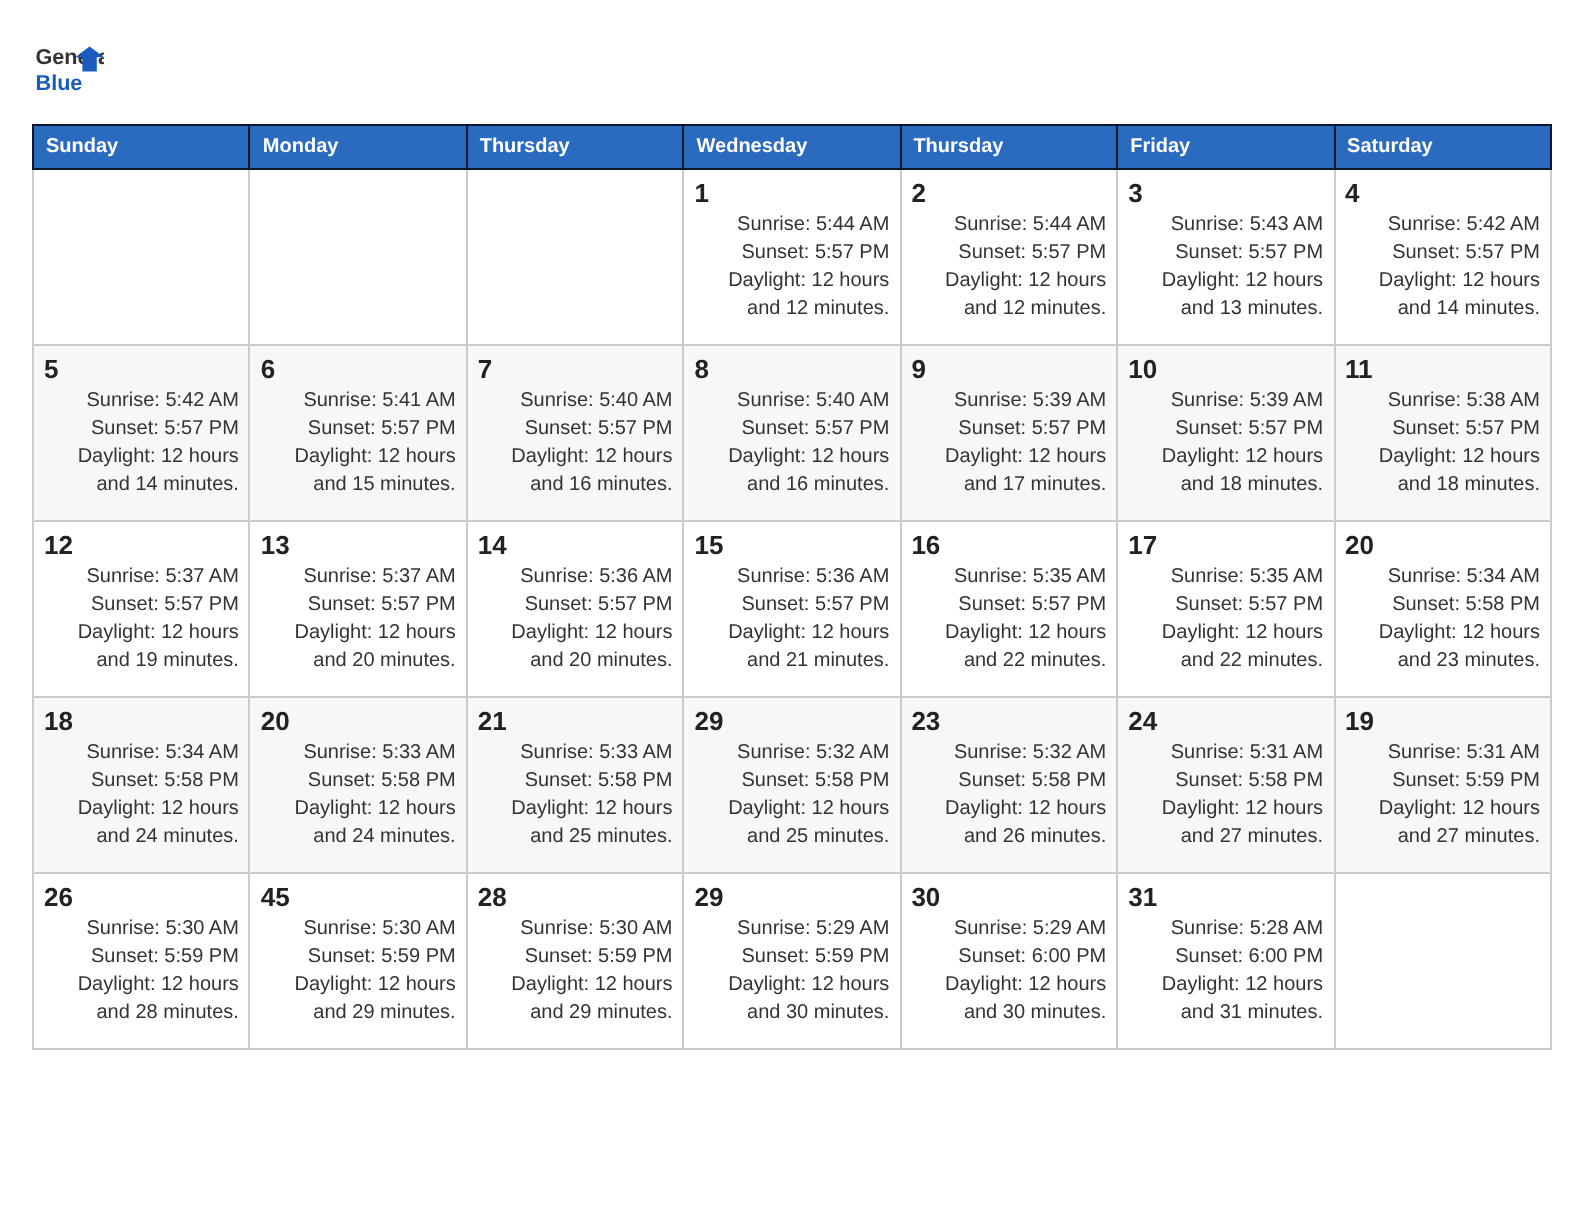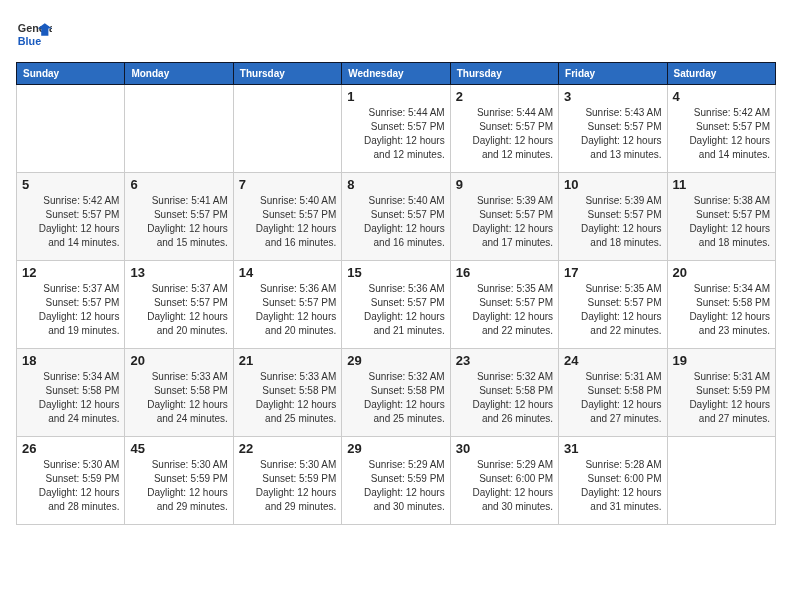--- a/index.html
+++ b/index.html
@@ -224,21 +224,21 @@
       <tr>
         <td>
           <div class="day-num">26</div>
           <div class="day-info">Sunrise: 5:30 AM<br>Sunset: 5:59 PM<br>Daylight: 12 hours<br>and 28 minutes.</div>
         </td>
         <td>
           <div class="day-num">45</div>
           <div class="day-info">Sunrise: 5:30 AM<br>Sunset: 5:59 PM<br>Daylight: 12 hours<br>and 29 minutes.</div>
         </td>
         <td>
-          <div class="day-num">22</div>
+          <div class="day-num">28</div>
           <div class="day-info">Sunrise: 5:30 AM<br>Sunset: 5:59 PM<br>Daylight: 12 hours<br>and 29 minutes.</div>
         </td>
         <td>
           <div class="day-num">29</div>
           <div class="day-info">Sunrise: 5:29 AM<br>Sunset: 5:59 PM<br>Daylight: 12 hours<br>and 30 minutes.</div>
         </td>
         <td>
           <div class="day-num">30</div>
           <div class="day-info">Sunrise: 5:29 AM<br>Sunset: 6:00 PM<br>Daylight: 12 hours<br>and 30 minutes.</div>
         </td>

